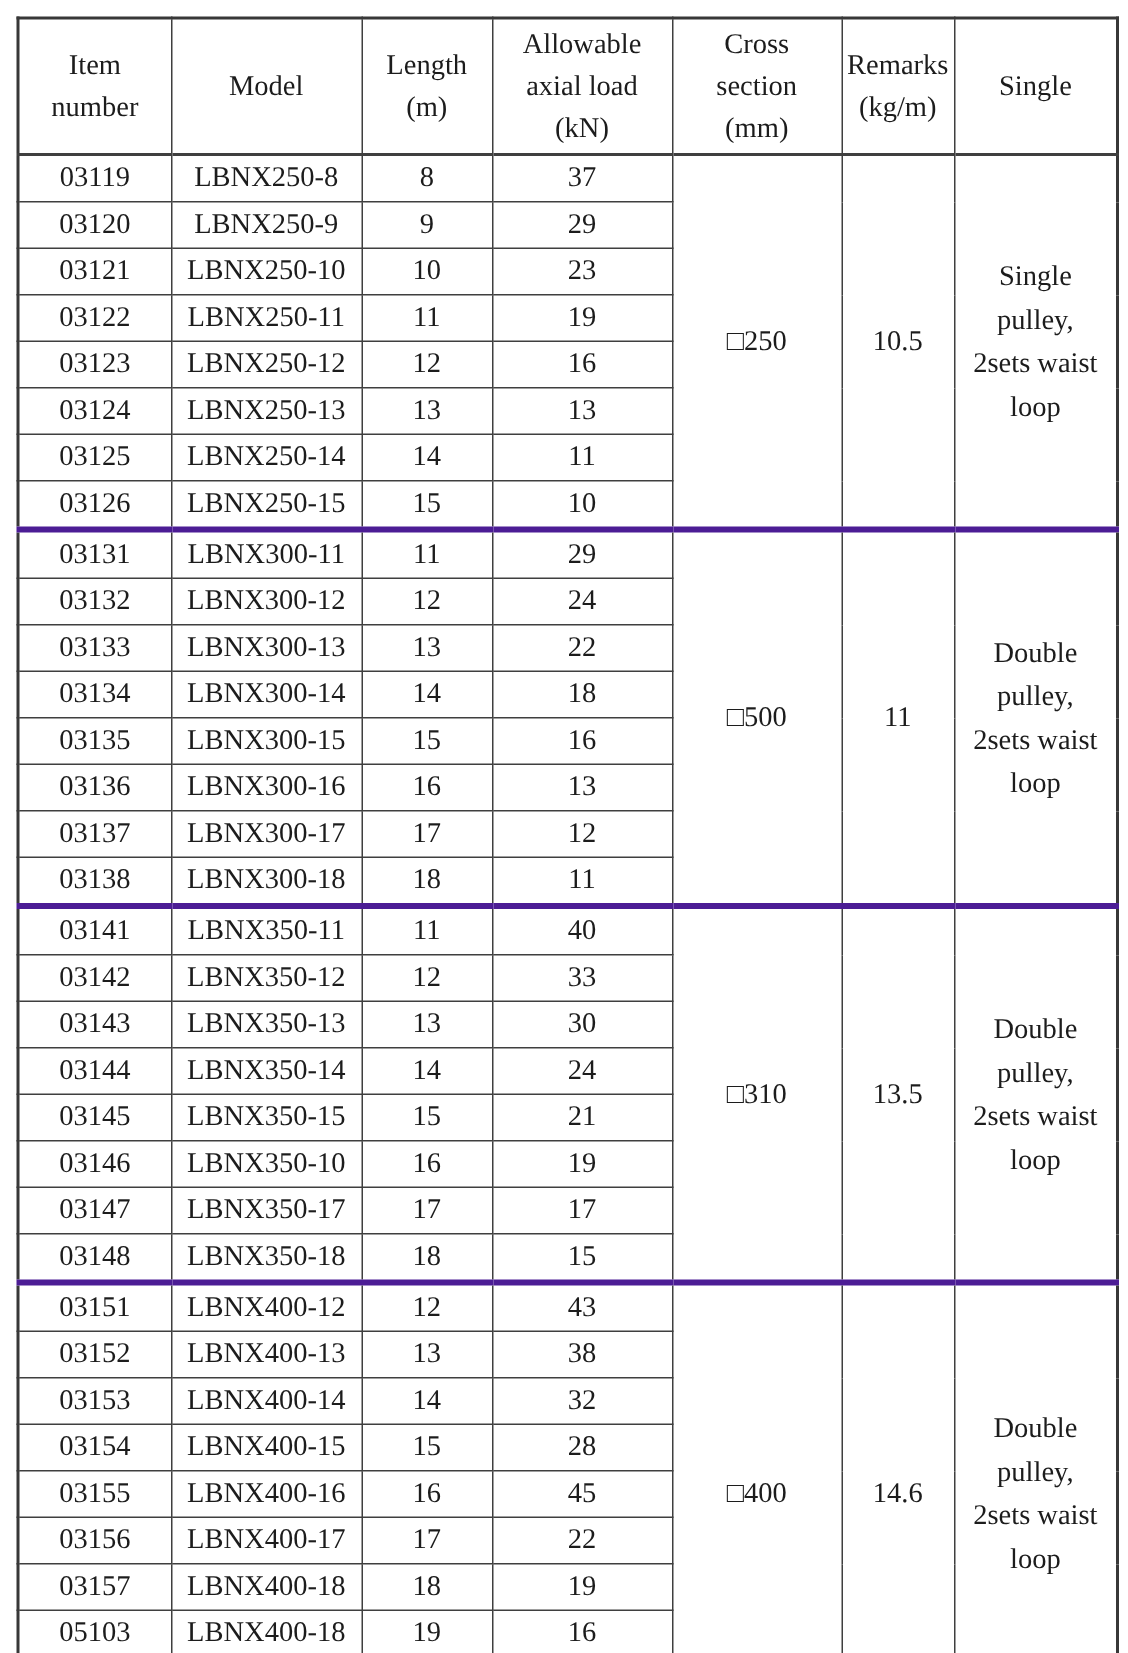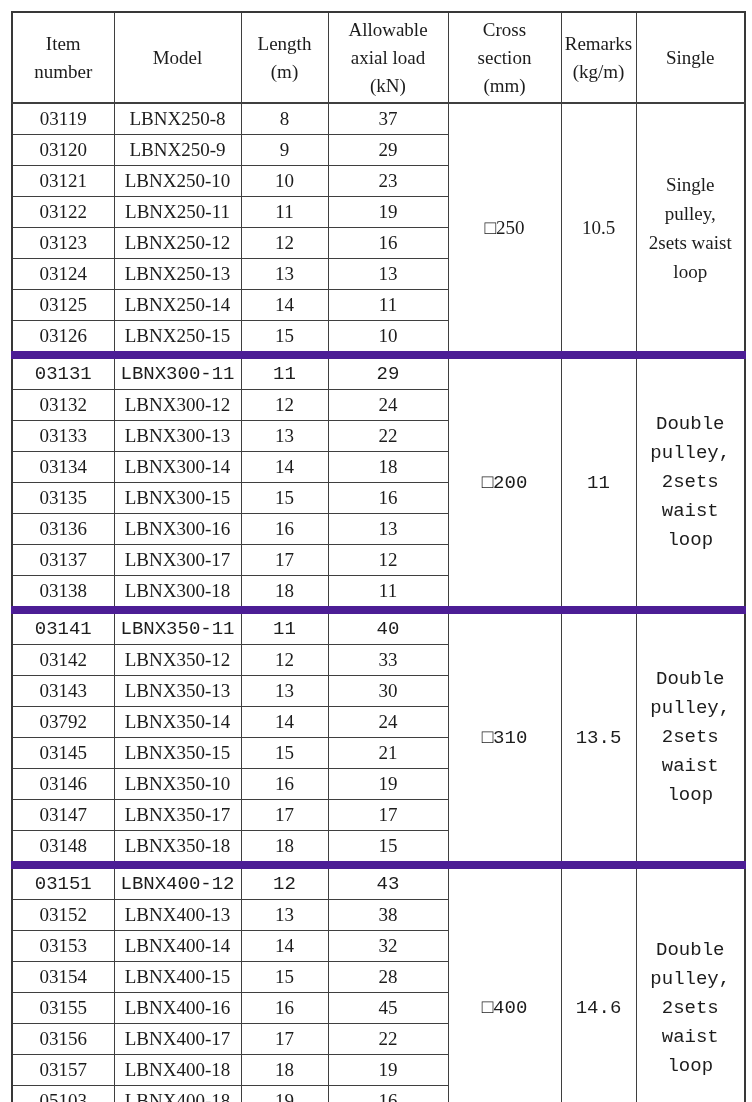--- a/index.html
+++ b/index.html
@@ -40,22 +40,21 @@
   }
   .spec-table thead th {
     height: 89px;
     border-bottom: 2px solid #3f3f3f;
   }
   .spec-table tbody td {
     height: 30px;
     line-height: 30px;
   }
   .spec-table tbody tr.group-start td {
-    border-top: 8px solid #4c1d95;
-    font-family: Liberation Mono, monospace;
+    border-top: 4px solid #4c1d95;
   }
   .hline {
     line-height: 28px;
     font-size: 19px;
   }
   td.merged {
     vertical-align: middle;
     margin-top: 36px;
   }
   .rline {
@@ -164,21 +163,21 @@
           <td>03126</td>
           <td>LBNX250-15</td>
           <td>15</td>
           <td>10</td>
         </tr>
         <tr class="group-start">
           <td>03131</td>
           <td>LBNX300-11</td>
           <td>11</td>
           <td>29</td>
-          <td rowspan="8" class="merged">□200</td>
+          <td rowspan="8" class="merged">□500</td>
           <td rowspan="8" class="merged">11</td>
           <td rowspan="8" class="merged">
             <div class="rline">Double</div>
             <div class="rline">pulley,</div>
             <div class="rline">2sets waist</div>
             <div class="rline">loop</div>
           </td>
         </tr>
         <tr>
           <td>03132</td>
@@ -242,21 +241,21 @@
           <td>12</td>
           <td>33</td>
         </tr>
         <tr>
           <td>03143</td>
           <td>LBNX350-13</td>
           <td>13</td>
           <td>30</td>
         </tr>
         <tr>
-          <td>03792</td>
+          <td>03144</td>
           <td>LBNX350-14</td>
           <td>14</td>
           <td>24</td>
         </tr>
         <tr>
           <td>03145</td>
           <td>LBNX350-15</td>
           <td>15</td>
           <td>21</td>
         </tr>

